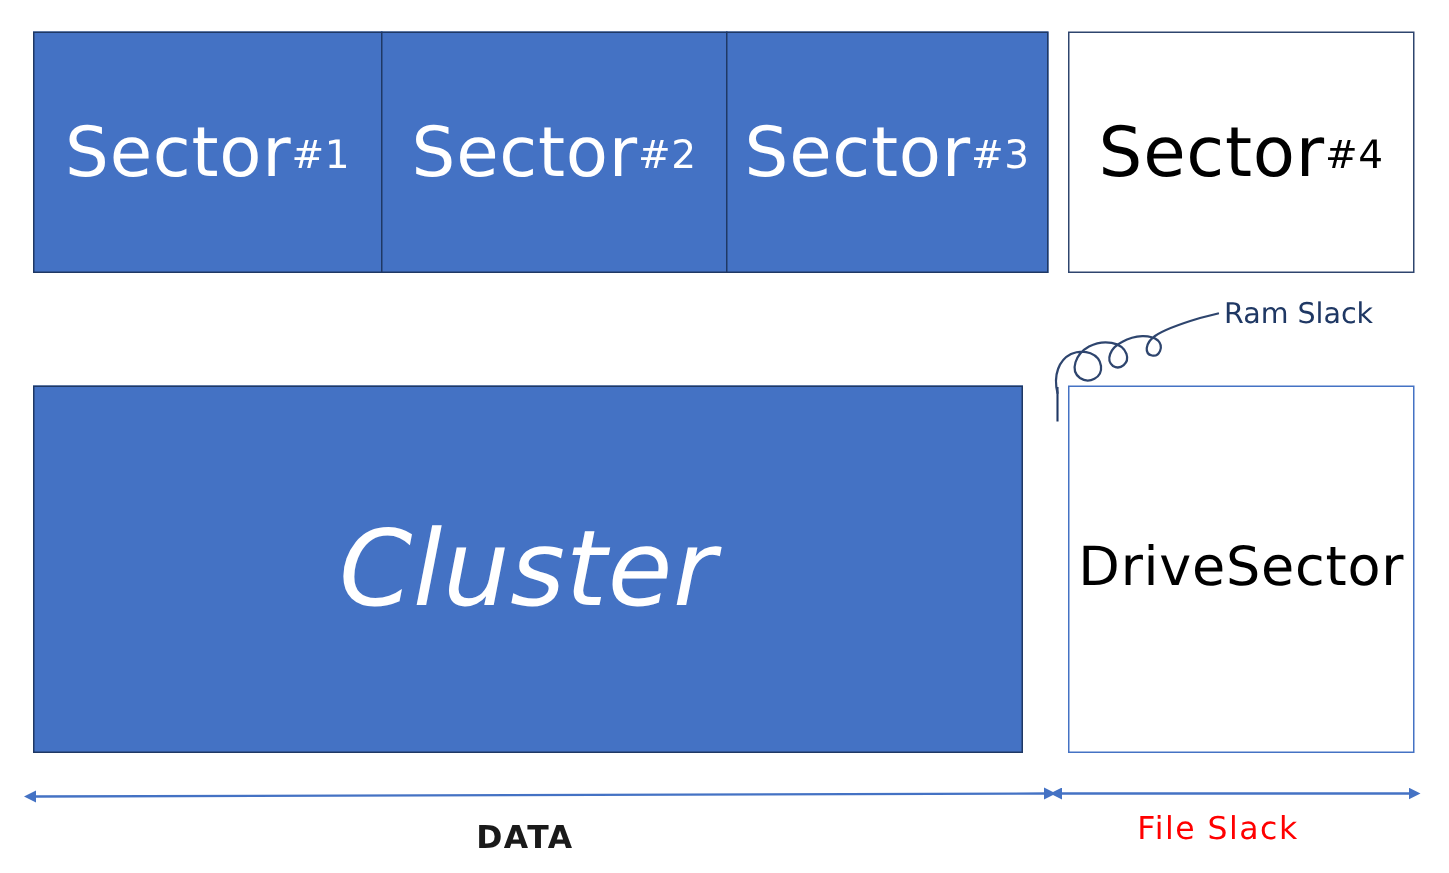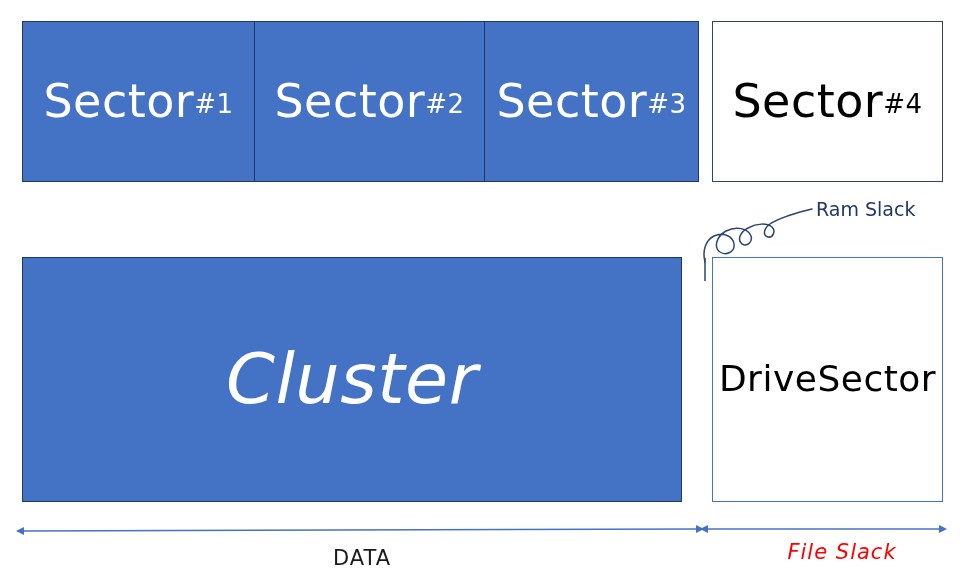--- a/index.html
+++ b/index.html
@@ -129,23 +129,23 @@
 
   <div class="box" style="left:699px; top:257px; width:13px; height:245px; background:#ffffff;"></div>
 
   <div class="box box-white-thin" style="left:712px; top:257px; width:231px; height:245px;">
     <div class="hand drive-line">Drive</div>
     <div class="hand drive-line">Sector</div>
   </div>
 
   <div class="anno-label" style="left:816px; top:198px;text-align:center;">Ram Slack</div>
 
-  <div class="axis-label axis-label-data" style="left:262px; top:546px; width:200px;">DATA</div>
+  <div class="axis-label axis-label-data" style="left:250px; top:546px; width:200px;font-weight:bold;">DATA</div>
 
-  <div class="axis-label axis-label-slack" style="left:752px; top:540px; width:180px;font-style:italic;">File Slack</div>
+  <div class="axis-label axis-label-slack" style="left:722px; top:540px; width:180px;">File Slack</div>
 
   <svg class="overlay" viewBox="0 0 966 582">
     <defs>
       <marker id="arrowLeft" markerWidth="10" markerHeight="10" refX="8" refY="4" orient="auto" markerUnits="userSpaceOnUse">
         <path d="M 8 0 L 0 4 L 8 8 z" fill="#4472C4"></path>
       </marker>
       <marker id="arrowRight" markerWidth="10" markerHeight="10" refX="2" refY="4" orient="auto" markerUnits="userSpaceOnUse">
         <path d="M 0 0 L 8 4 L 0 8 z" fill="#4472C4"></path>
       </marker>
     </defs>

